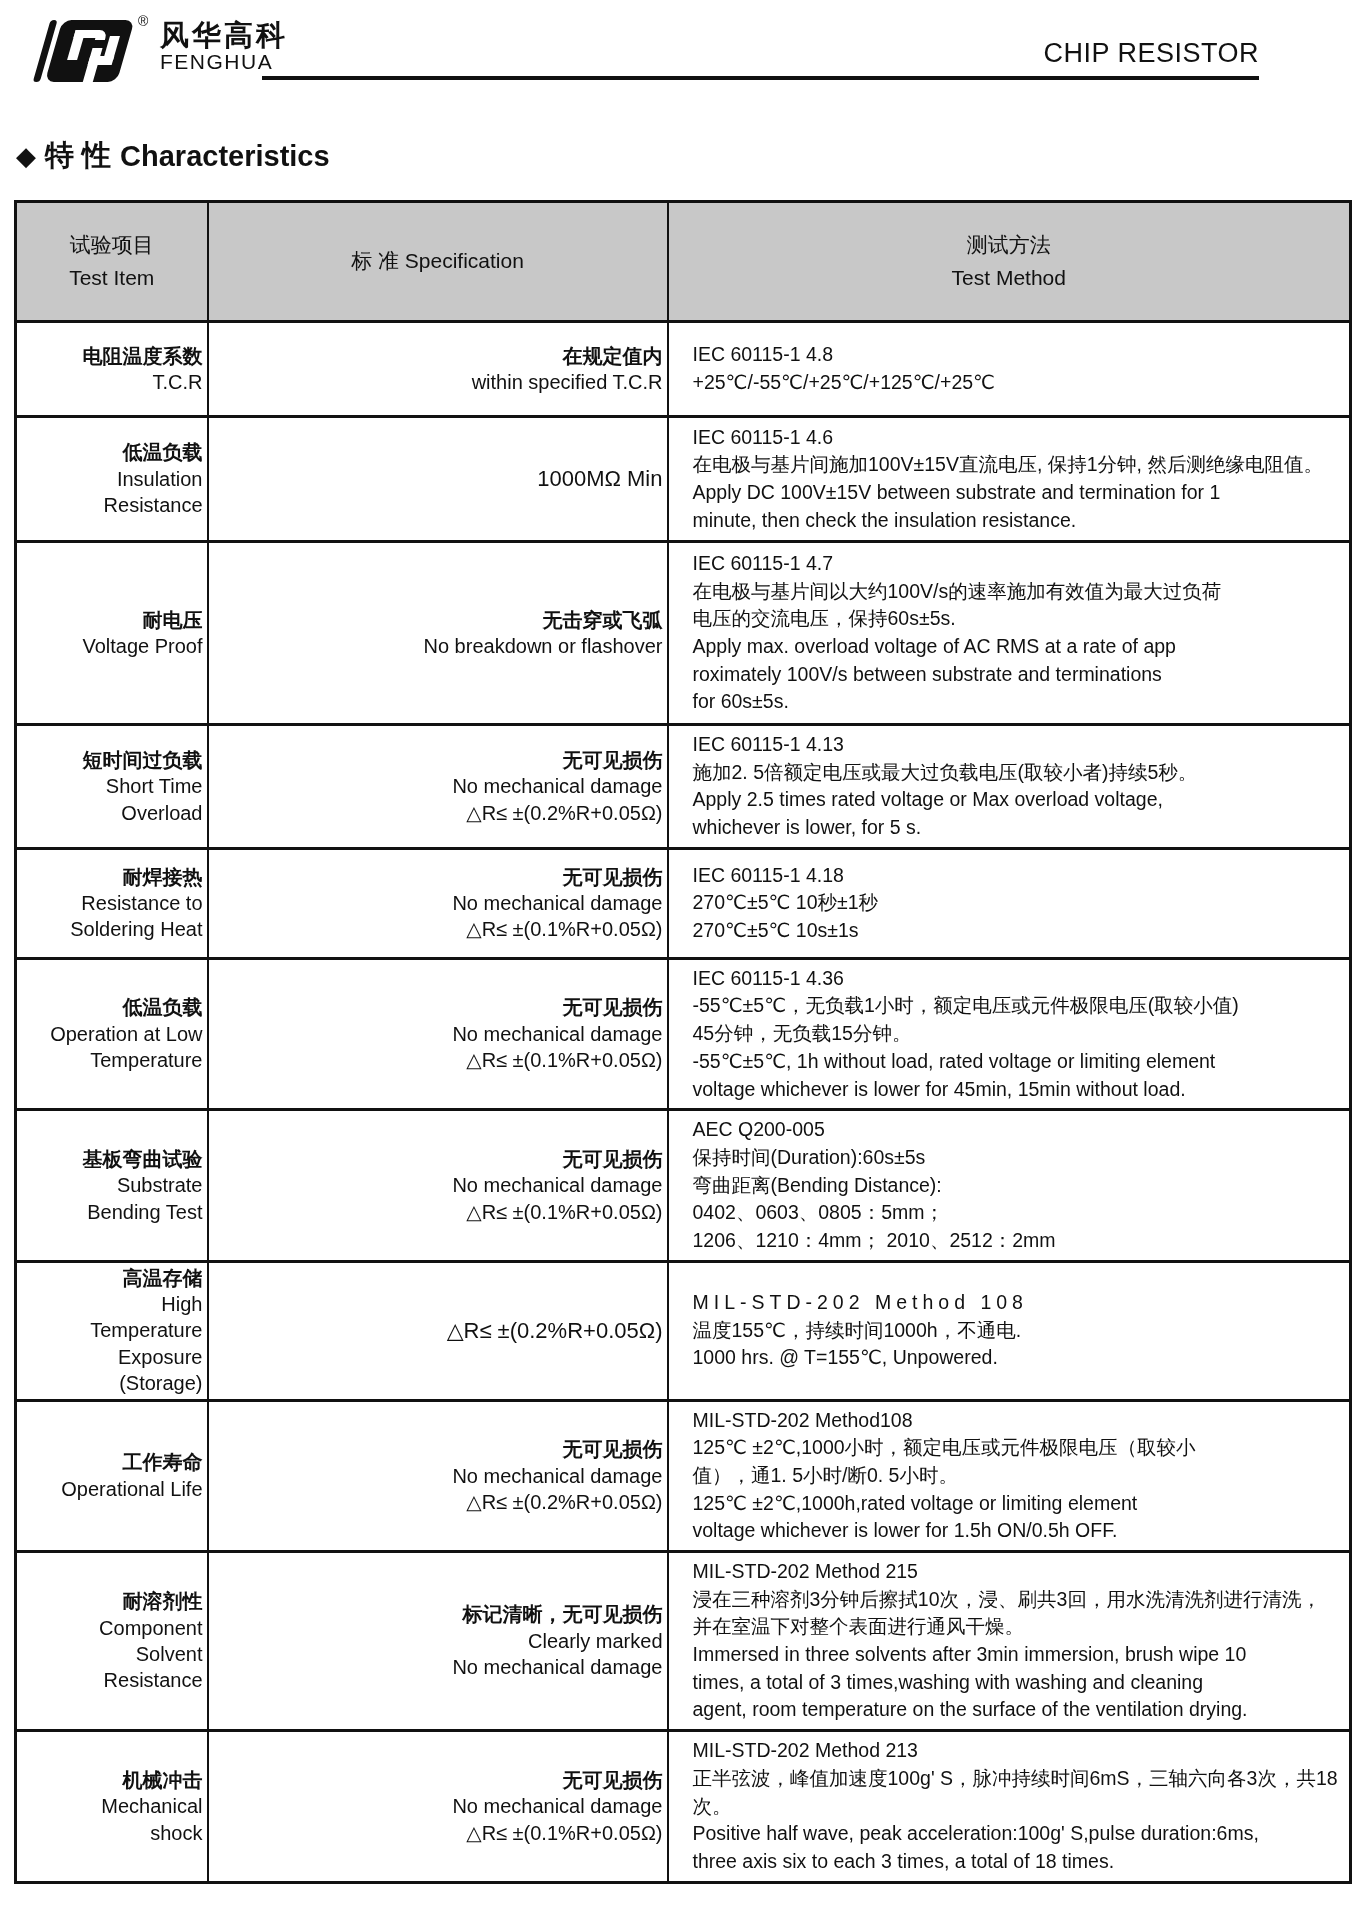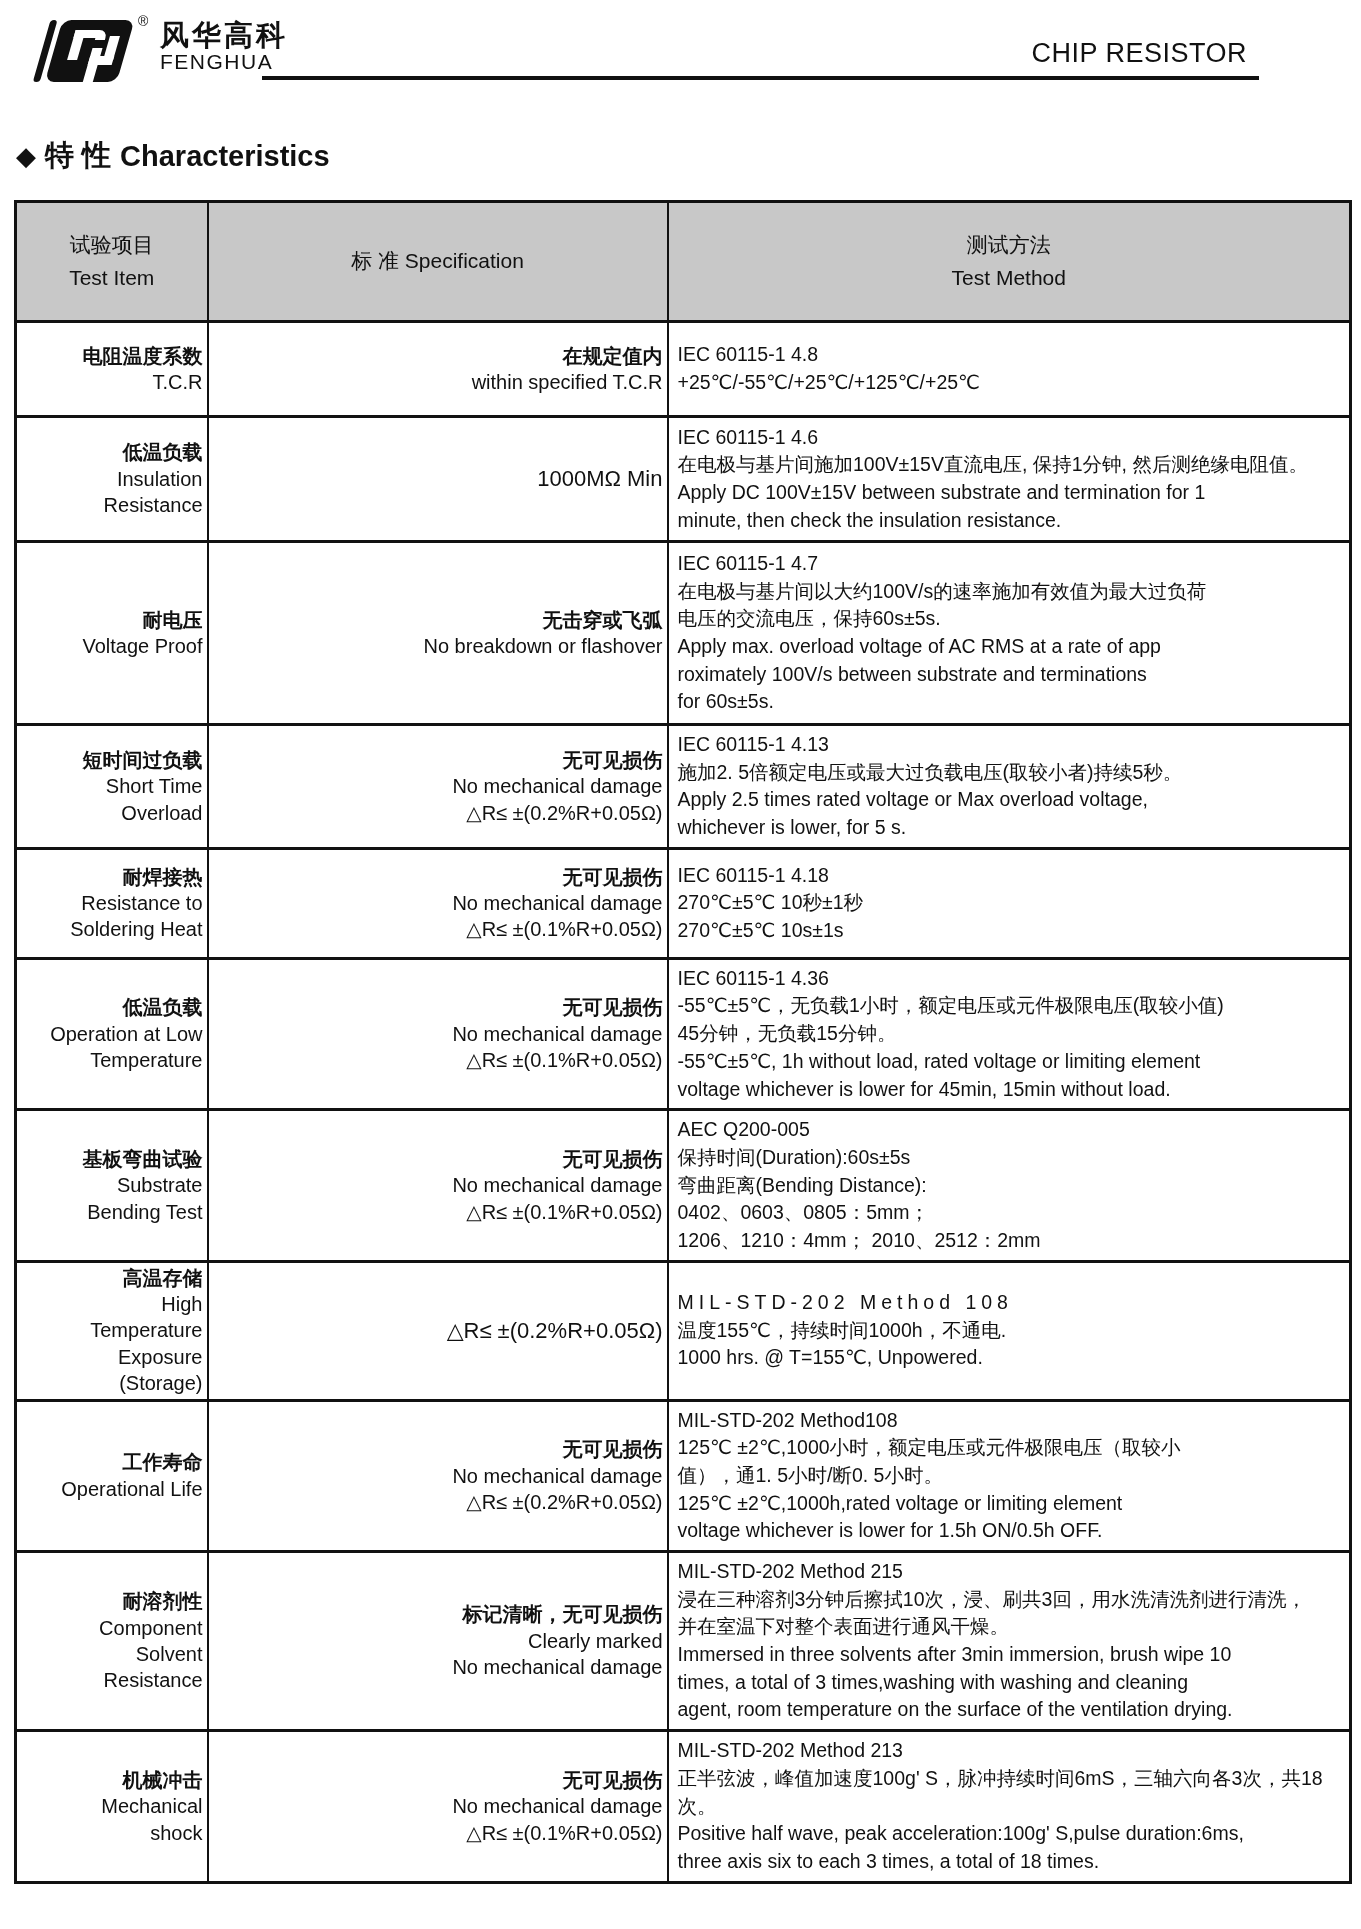--- a/index.html
+++ b/index.html
@@ -5,38 +5,38 @@
   html,body{margin:0;padding:0;background:#fff;}
   body{width:1361px;height:1929px;font-family:"Liberation Sans","DejaVu Sans",sans-serif;color:#111;}
   .page{position:relative;width:1361px;height:1929px;overflow:hidden;background:#fff;}
 
   
   .brand{position:absolute;left:30px;top:8px;display:flex;align-items:flex-start;}
   .logo-svg{width:126px;height:80px;display:block;}
   .brand-text{margin-left:4px;margin-top:12px;}
   .brand-zh{font-size:29px;font-weight:bold;letter-spacing:3px;line-height:1.05;}
   .brand-en{font-size:21px;font-weight:normal;letter-spacing:1.5px;line-height:1.15;}
-  .doc-title{position:absolute;top:38px;right:114px;font-size:27px;letter-spacing:0.5px;}
+  .doc-title{position:absolute;top:38px;right:102px;font-size:27px;letter-spacing:0.5px;}
   .header-rule{position:absolute;top:76px;left:262px;width:997px;height:4px;background:#111;}
 
   
   .section-title{position:absolute;top:136px;left:16px;font-size:29px;font-weight:bold;display:flex;align-items:center;gap:9px;}
   .diamond{font-size:26px;line-height:1;}
 
   
   table.char-table{position:absolute;top:200px;left:14px;width:1335px;border-collapse:collapse;table-layout:fixed;border:3px solid #111;}
   .char-table th,.char-table td{border:2px solid #111;border-top-width:3px;border-bottom-width:3px;overflow:hidden;}
   .char-table thead th{background:#c8c8c8;font-weight:normal;font-size:21px;line-height:1.55;text-align:center;vertical-align:middle;}
   .pre{white-space:pre-line;}
   .c-item,.c-spec{text-align:right;vertical-align:middle;font-size:20px;line-height:1.32;padding:2px 4px;}
   .c-item .zh{font-weight:bold;font-size:20px;}
   .c-spec .zh{font-weight:bold;font-size:20px;}
   .c-spec .en,.c-item .en{font-size:20px;}
   .big{font-size:22px !important;}
-  .c-method{text-align:left;vertical-align:middle;padding:5px 6px 5px 9px;font-size:19.5px;line-height:1.42;}
+  .c-method{text-align:left;vertical-align:middle;padding:5px 6px 5px 24px;font-size:19.5px;line-height:1.42;}
   .ls{letter-spacing:5px;}
 </style>
 </head>
 <body>
 
 <div class="page">
 
   <div class="brand">
     <svg class="logo-svg" viewBox="0 0 126 80">
       <g transform="skewX(-16) translate(22,0)">

